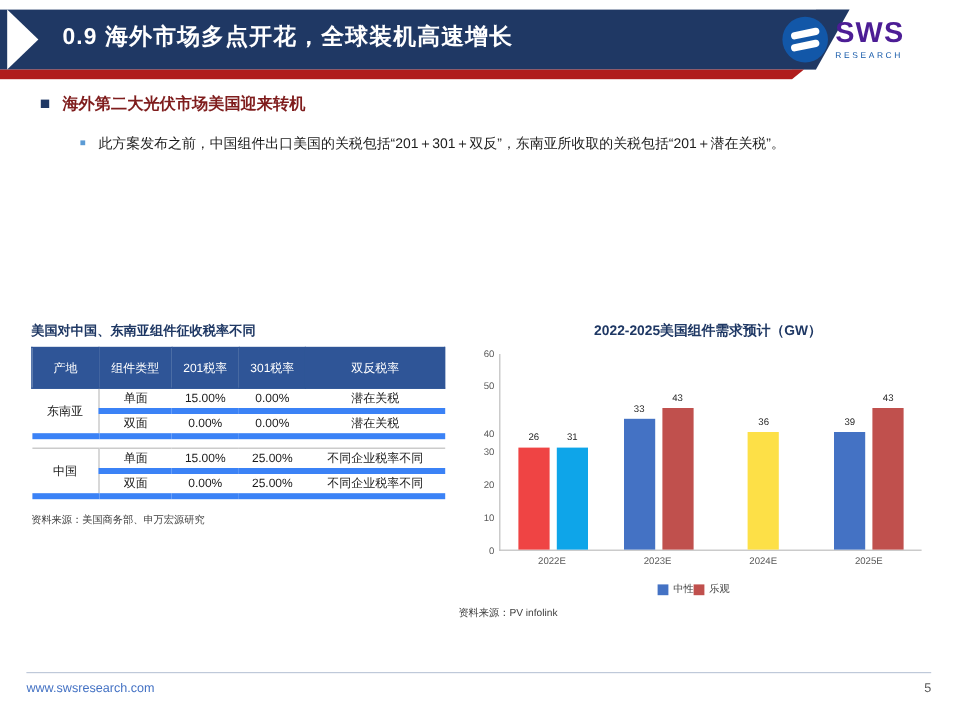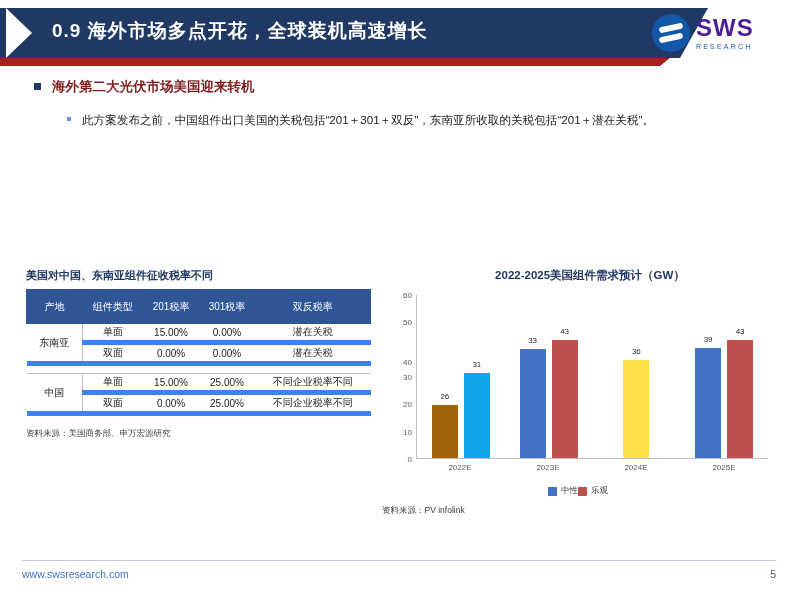--- a/index.html
+++ b/index.html
@@ -286,42 +286,42 @@
           <div class="ytick" style="top: 144.667px;">10</div>
           <div class="ytick" style="top: 117.333px;">20</div>
           <div class="ytick" style="top: 90px;">30</div>
           <div class="ytick" style="top: 75px;">40</div>
           <div class="ytick" style="top: 35.3333px;">50</div>
           <div class="ytick" style="top: 8px;">60</div>
         </div>
       <div class="plot">
         <div class="groups" id="groups">
             <div class="group">
-              <div class="bar neutral" style="height: 53px; background: #a16207;">
+              <div class="bar neutral" style="height: 85px; background: #ef4444;">
                 <span class="vlabel">26</span>
               </div>
               <div class="bar optimistic" style="height: 84.7333px; background: #0ea5e9;">
                 <span class="vlabel">31</span>
               </div>
             </div>
             <div class="group">
               <div class="bar neutral" style="height: 109px; background: rgb(68, 114, 196);">
                 <span class="vlabel">33</span>
               </div>
               <div class="bar optimistic" style="height: 117.533px; background: rgb(192, 80, 77);">
                 <span class="vlabel">43</span>
               </div>
             </div>
             <div class="group">
               <div class="bar neutral" style="height: 98.4px; background: #fde047;">
                 <span class="vlabel">36</span>
               </div>
             </div>
             <div class="group">
-              <div class="bar neutral" style="height: 110px; background: rgb(68, 114, 196);">
+              <div class="bar neutral" style="height: 98px; background: rgb(68, 114, 196);">
                 <span class="vlabel">39</span>
               </div>
               <div class="bar optimistic" style="height: 117.533px; background: rgb(192, 80, 77);">
                 <span class="vlabel">43</span>
               </div>
             </div>
           </div>
       </div>
       <div class="xlabels" id="xlabels">
           <span>2022E</span>

